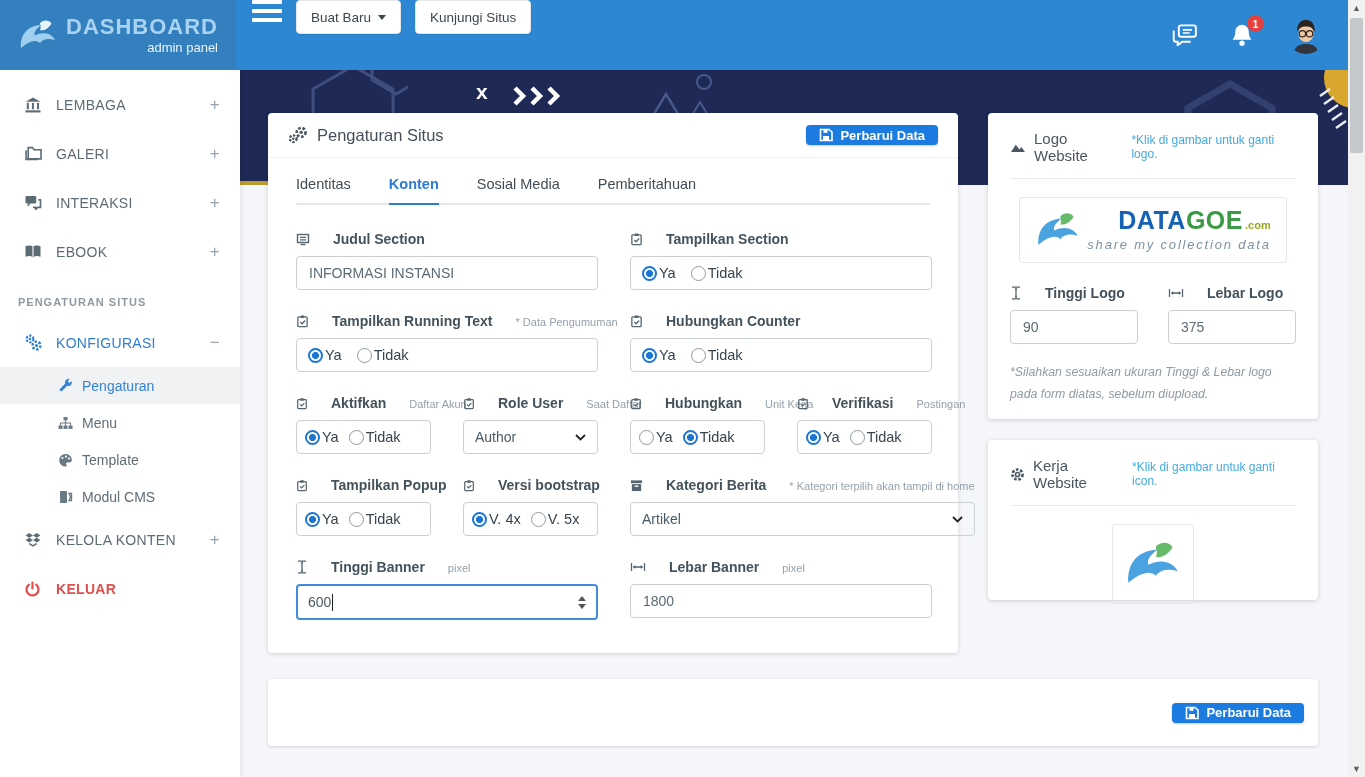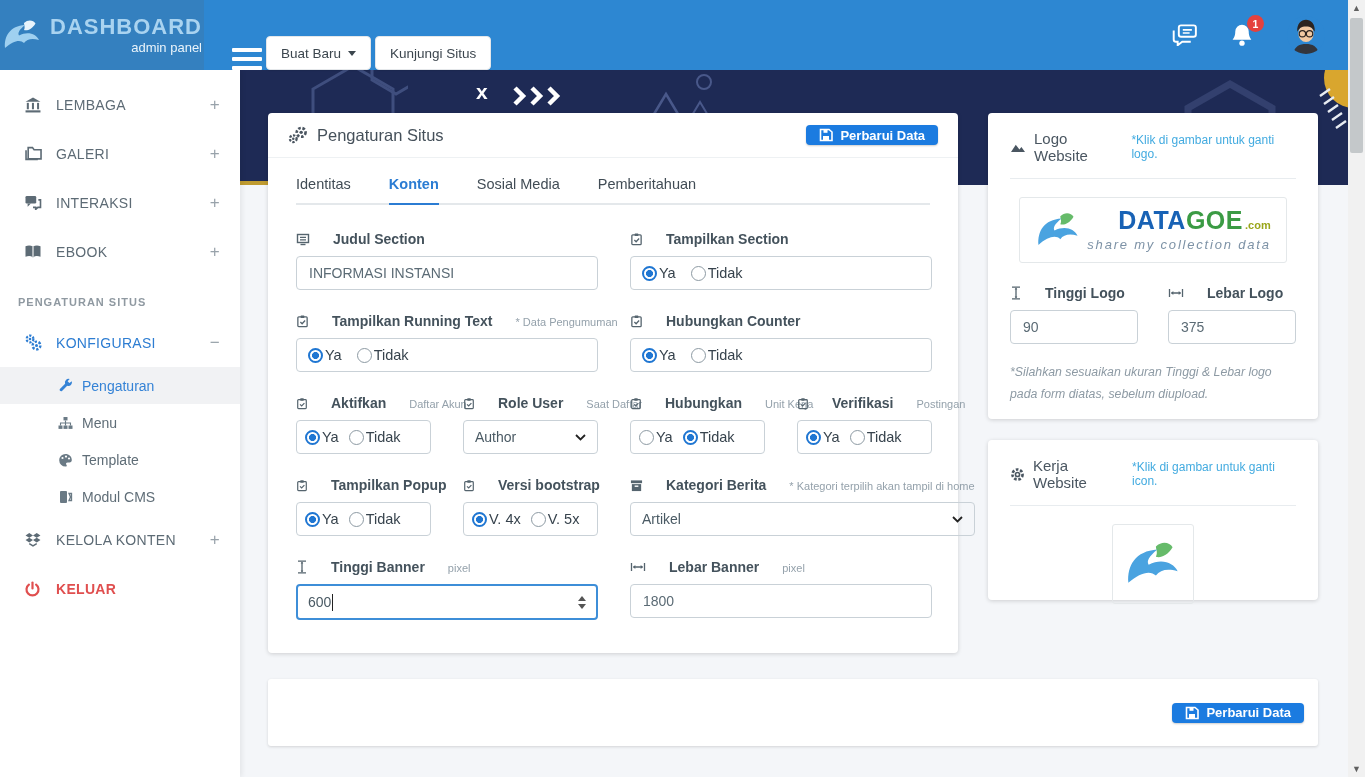--- a/index.html
+++ b/index.html
@@ -2,25 +2,25 @@
 <html><head>
 <meta charset="utf-8">
 <style>
   * { box-sizing: border-box; margin: 0; padding: 0; }
   html,body { width:1365px; height:777px; }
   body { font-family:"Liberation Sans","DejaVu Sans",sans-serif; overflow:hidden; }
   .screen { position:relative; width:1365px; height:777px; background:#f4f6f9; overflow:hidden; }
 
   
   .topbar { position:absolute; top:0; left:0; width:1365px; height:70px; background:#2d87d2; z-index:30; display:flex; }
-  .brand { width:204px; height:70px; background:#3480bf; display:flex; align-items:center; justify-content:center; gap:8px; }
+  .brand { width:236px; height:70px; background:#3480bf; display:flex; align-items:center; justify-content:center; gap:8px; }
   .brand-text { display:flex; flex-direction:column; align-items:flex-end; }
   .brand-title { font-size:22px; font-weight:bold; color:#a9d3f0; letter-spacing:1px; line-height:1; }
   .brand-sub { font-size:13px; color:#eaf4fb; margin-top:2px;text-align:center; }
-  .nav-left { display:flex; align-items:flex-end; gap:4px; padding-left:28px; flex:1; }
+  .nav-left { display:flex; align-items:flex-start; gap:14px; padding-left:16px; flex:1; }
   .hamburger { width:30px; height:22px; display:flex; flex-direction:column; justify-content:space-between; cursor:pointer; }
   .hamburger i { display:block; height:4px; background:#fff; border-radius:1px; }
   .tb-btn { background:#fff; border:1px solid #e4e7ea; border-radius:4px; height:34px; padding:0 14px; font-size:13.5px; color:#3c464e; display:flex; align-items:center; gap:7px; box-shadow:0 1px 1px rgba(0,0,0,.08); }
   .caret-down { width:0; height:0; border-left:4.5px solid transparent; border-right:4.5px solid transparent; border-top:5px solid #3c464e; }
   .nav-right { display:flex; align-items:center; gap:34px; padding-right:40px; }
   .nav-ico { position:relative; color:#fff; }
   .badge { position:absolute; top:-8px; right:-11px; background:#e4413e; color:#fff; font-size:10.5px; font-weight:bold; min-width:17px; height:17px; border-radius:9px; display:flex; align-items:center; justify-content:center; padding:0 4px; }
   .avatar { width:38px; height:38px; border-radius:50%; overflow:hidden; }
 
   

